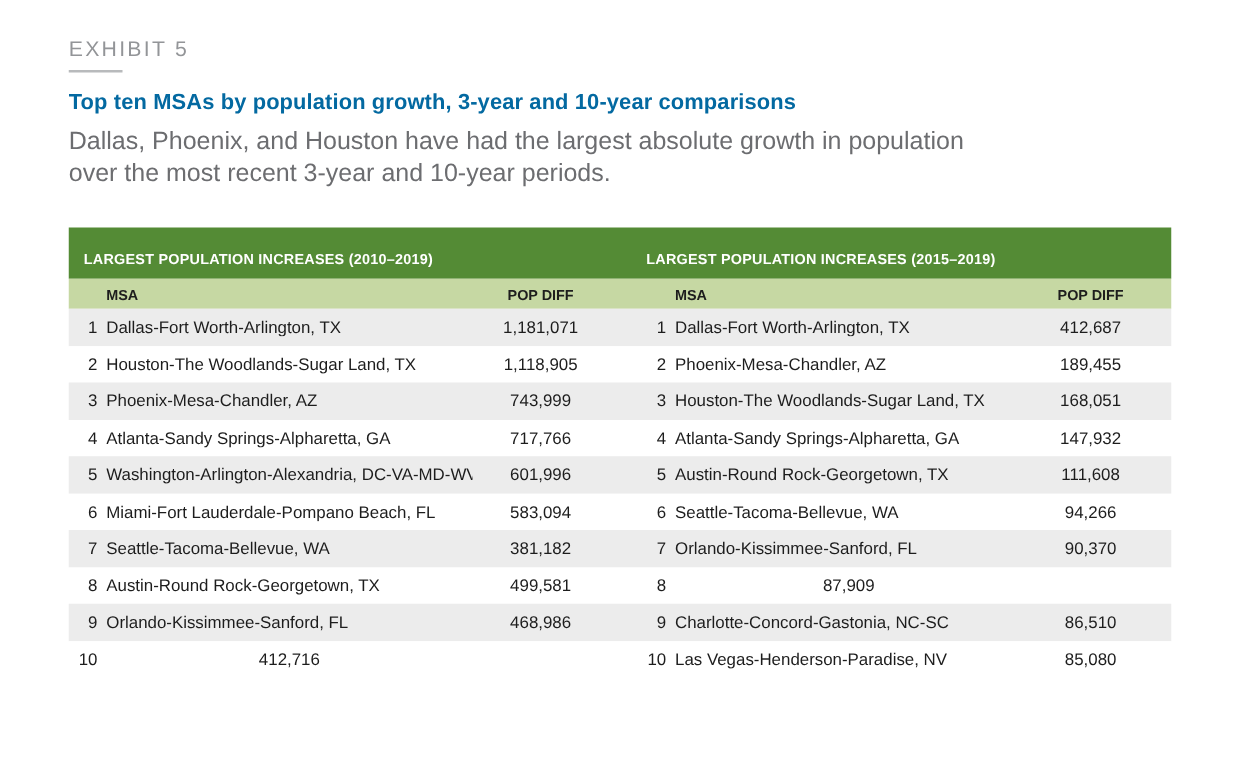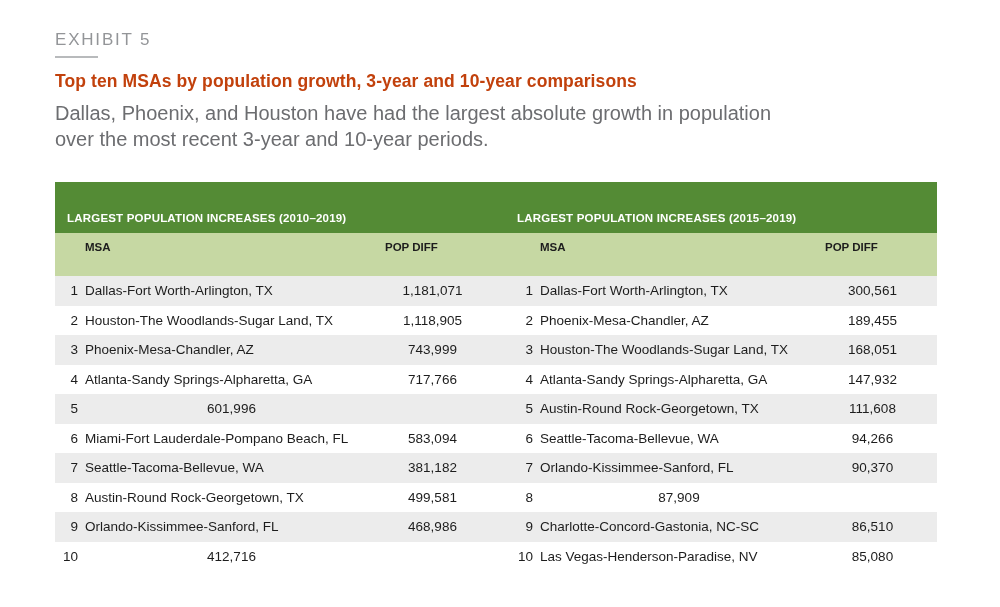--- a/index.html
+++ b/index.html
@@ -2,35 +2,35 @@
 <html style="--header-green: #548b35; --subheader-green: #c6d8a3; --row-alt: #ececec;"><head>
 <meta charset="utf-8">
 <style>
   * { margin: 0; padding: 0; box-sizing: border-box; }
   html, body { width: 1000px; height: 607px; background: #ffffff; overflow: hidden; }
   body { font-family: "Liberation Sans", sans-serif; }
   .page { padding: 30px 0 0 55px; width: 1000px; }
 
   .exhibit-label { font-size: 17px; color: #939598; letter-spacing: 1.8px; font-weight: 400; }
   .exhibit-rule { width: 43px; height: 2px; background: #b8babc; margin-top: 6px; }
-  .title { margin-top: 13px; font-size: 17.5px; font-weight: bold; color: #c2410c; letter-spacing: 0.1px; }
+  .title { margin-top: 13px; font-size: 17.5px; font-weight: bold; color: #0369a1; letter-spacing: 0.1px; }
   .subtitle { margin-top: 9px; font-size: 20px; color: #6c6d70; line-height: 1.28; width: 745px; }
 
   .table-wrap { margin-top: 30px; width: 882px; }
 
-  .band-dark { background: var(--header-green, #548b35); height: 51px; display: flex; align-items: flex-end; }
+  .band-dark { background: var(--header-green, #548b35); height: 41px; display: flex; align-items: flex-end; }
   .band-dark .half-label { width: 441px; color: #ffffff; font-weight: bold; font-size: 11.5px; letter-spacing: 0.2px; padding-bottom: 9px; }
   .band-dark .half-label.left { padding-left: 12px; }
   .band-dark .half-label.right { padding-left: 21px; }
 
-  .band-sub { background: var(--subheader-green, #c6d8a3); height: 43px; display: flex; }
+  .band-sub { background: var(--subheader-green, #c6d8a3); height: 24px; display: flex; }
   .sub-half { display: grid; align-items: center; height: 28px; font-size: 11.5px; font-weight: bold; color: #1d1d1d; }
   .sub-half.left { width: 441px; grid-template-columns: 23px 1fr 95px; column-gap: 7px; padding-right: 16px; }
   .sub-half.right { width: 441px; grid-template-columns: 17px 1fr 95px; column-gap: 7px; padding: 0 17px 0 20px; }
-  .sub-half .col-pop { text-align: left; }
+  .sub-half .col-pop { text-align: center; }
 
   .trow { display: flex; height: 29.5px; background: #ffffff; }
   .trow.alt { background: var(--row-alt, #ececec); }
   .half { display: grid; align-items: center; font-size: 13.5px; color: #1d1d1d; }
   .half.left { width: 441px; grid-template-columns: 23px 1fr 95px; column-gap: 7px; padding-right: 16px; }
   .half.right { width: 441px; grid-template-columns: 17px 1fr 95px; column-gap: 7px; padding: 0 17px 0 20px; }
   .rank { text-align: right; }
   .val { text-align: center; }
   .msa { white-space: nowrap; overflow: hidden; }
 
@@ -69,21 +69,21 @@
 
     <div class="trow alt">
       <div class="half left">
         <span class="rank">1</span>
         <span class="msa">Dallas-Fort Worth-Arlington, TX</span>
         <span class="val">1,181,071</span>
       </div>
       <div class="half right">
         <span class="rank">1</span>
         <span class="msa">Dallas-Fort Worth-Arlington, TX</span>
-        <span class="val">300,561</span>
+        <span class="val">412,687</span>
       </div>
     </div>
 
     <div class="trow">
       <div class="half left">
         <span class="rank">2</span>
         <span class="msa">Houston-The Woodlands-Sugar Land, TX</span>
         <span class="val">1,118,905</span>
       </div>
       <div class="half right">
@@ -115,20 +115,21 @@
       <div class="half right">
         <span class="rank">4</span>
         <span class="msa">Atlanta-Sandy Springs-Alpharetta, GA</span>
         <span class="val">147,932</span>
       </div>
     </div>
 
     <div class="trow alt">
       <div class="half left">
         <span class="rank">5</span>
+        <span class="msa">Washington-Arlington-Alexandria, DC-VA-MD-WV</span>
         <span class="val">601,996</span>
       </div>
       <div class="half right">
         <span class="rank">5</span>
         <span class="msa">Austin-Round Rock-Georgetown, TX</span>
         <span class="val">111,608</span>
       </div>
     </div>
 
     <div class="trow">

